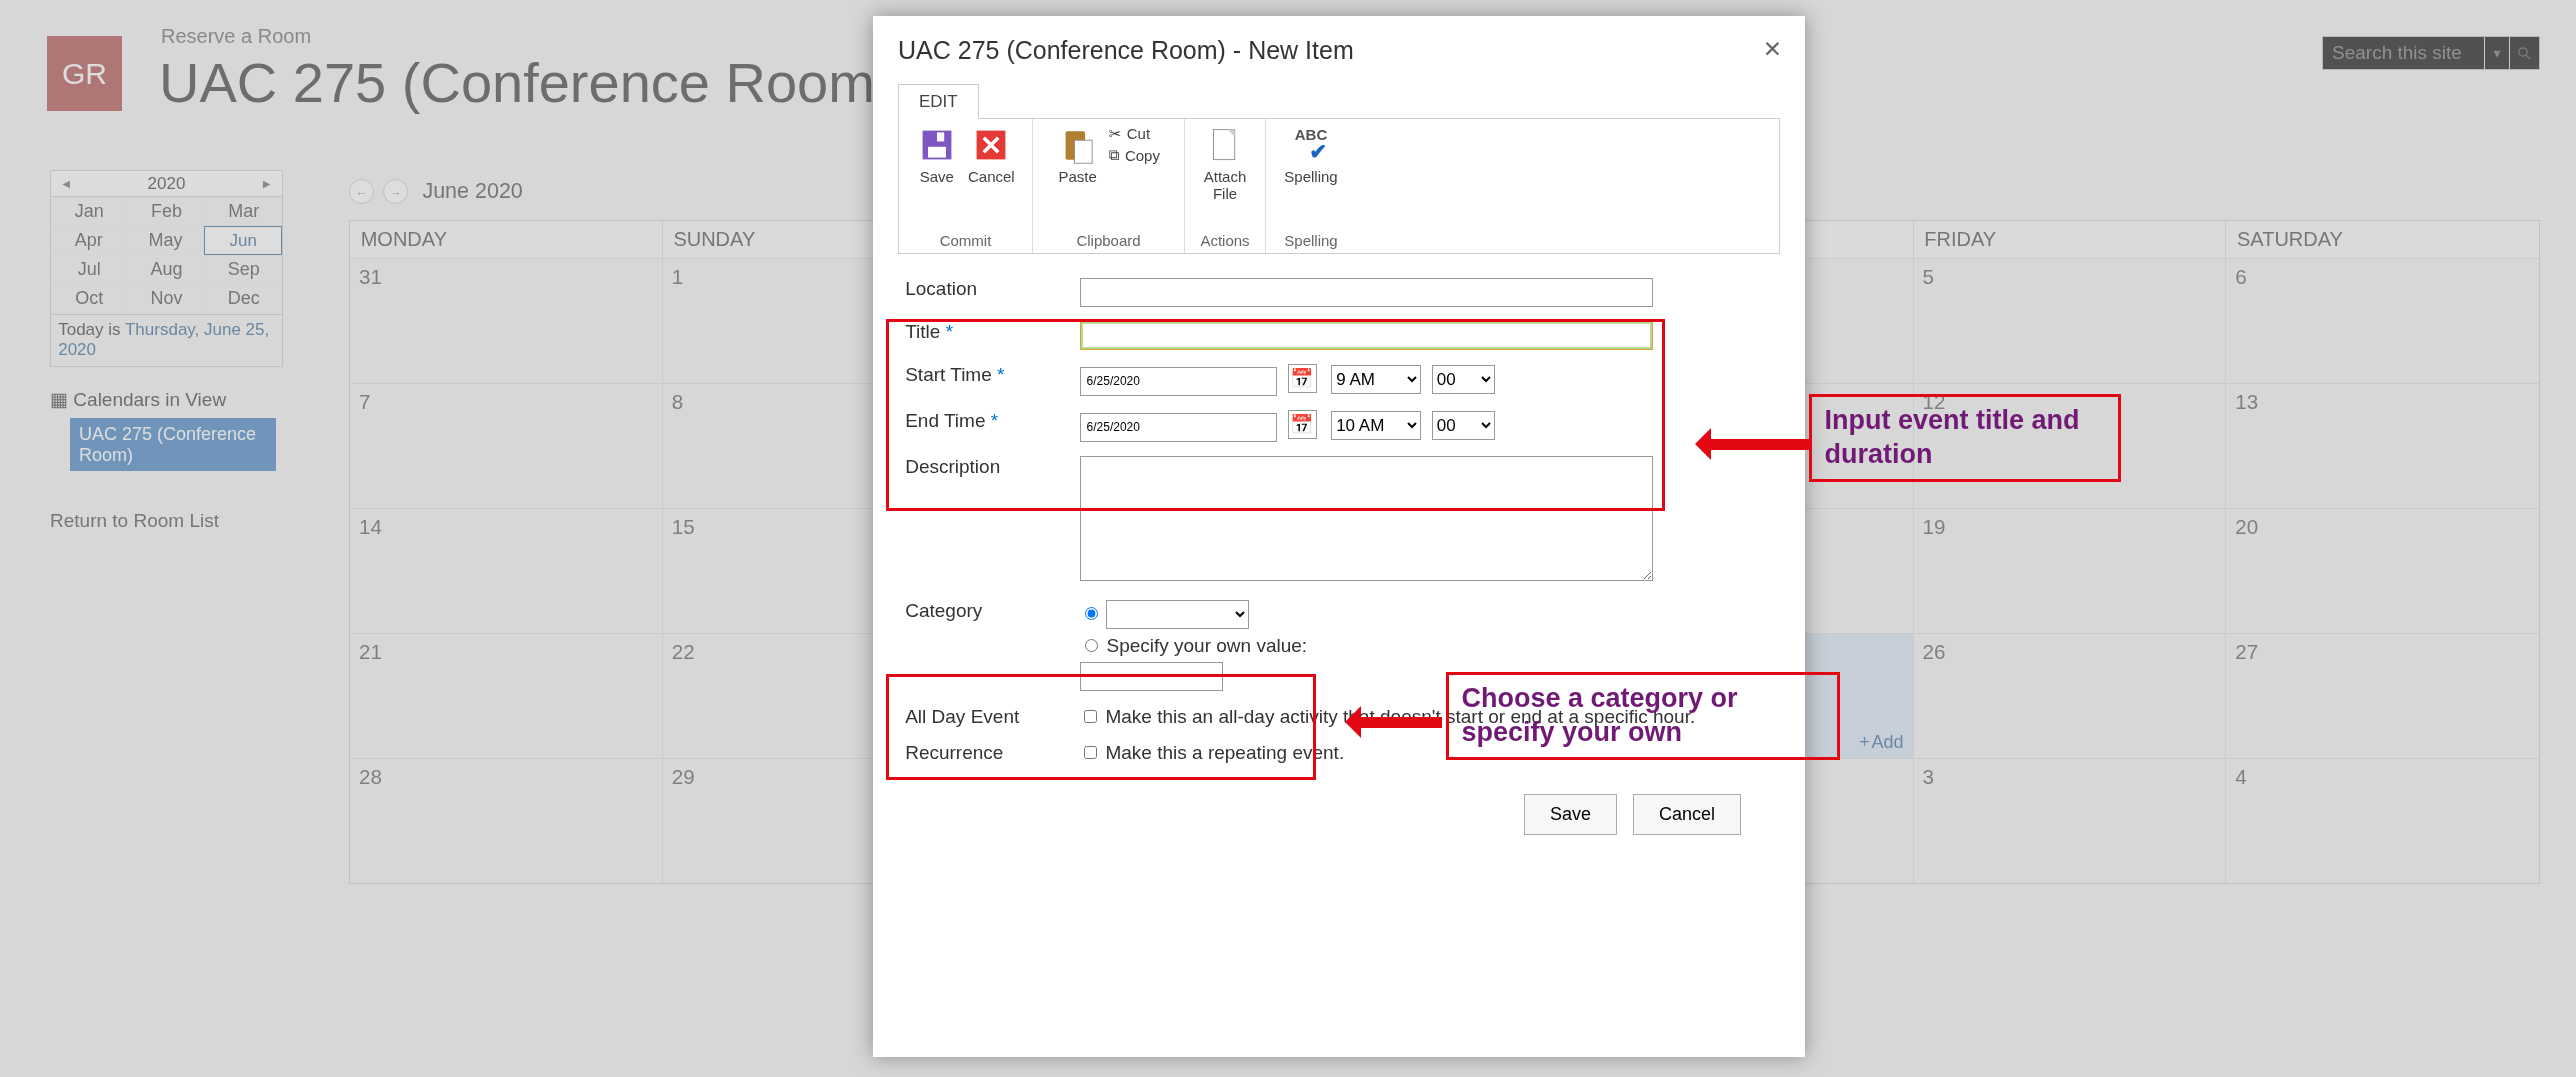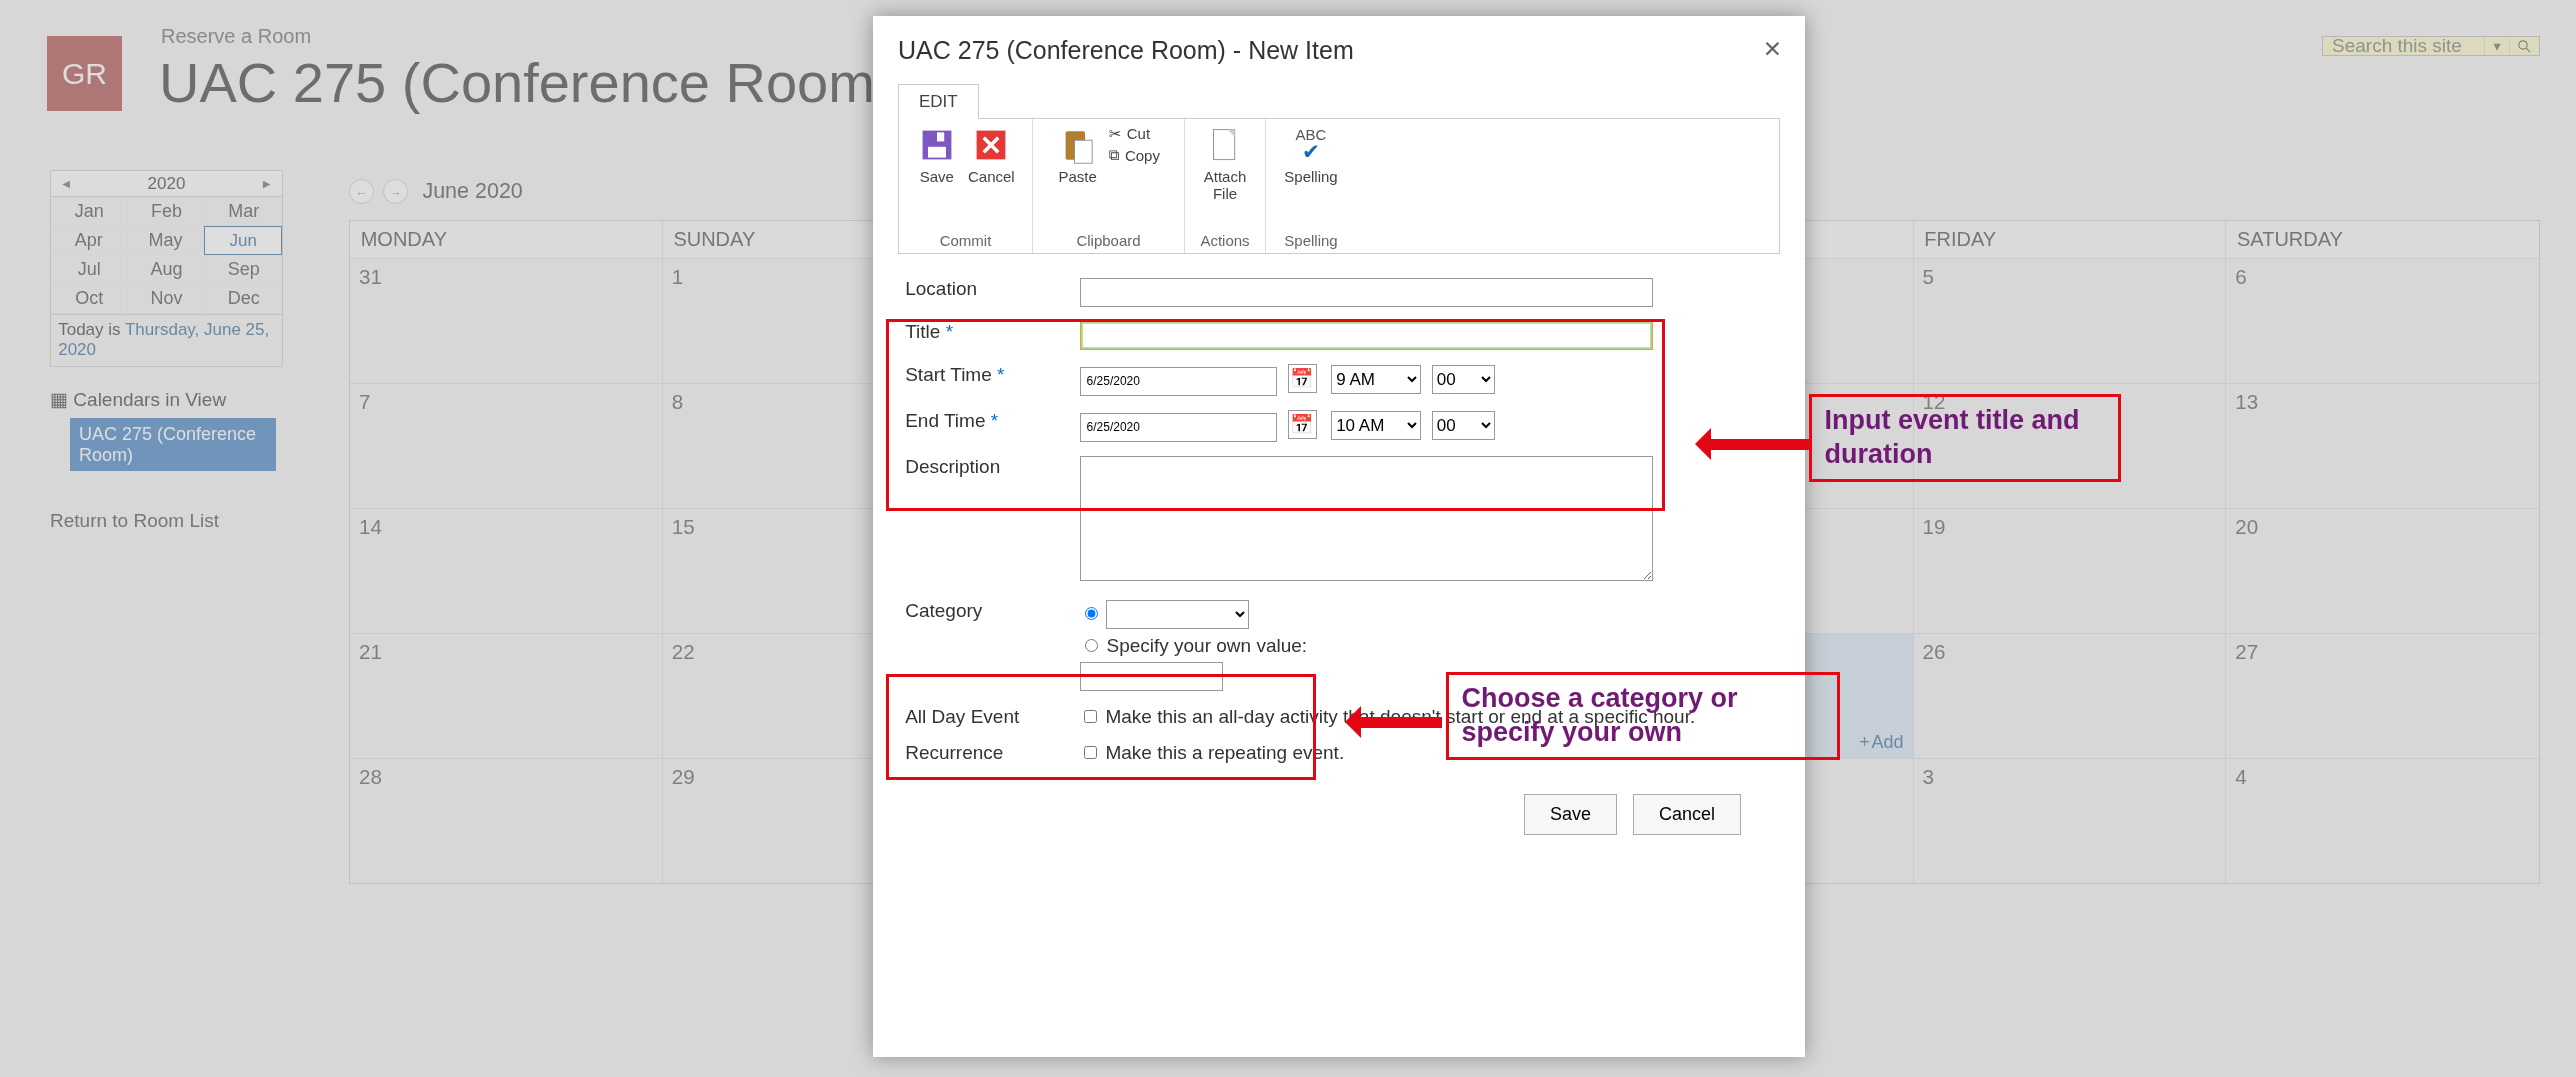--- a/index.html
+++ b/index.html
@@ -49,22 +49,22 @@
     font-size: 56px;
     font-weight: 300;
     color: #333;
   }
   .search-box {
     position: absolute;
     right: 36px; top: 36px;
     display: flex;
     align-items: center;
     border: 0.9px solid #bbb;
-    background: #fef9c3;
-    height: 20px;
+    background: #000000;
+    height: 34px;
   }
   .search-box input {
     border: none;
     outline: none;
     padding: 3.6px 9px;
     width: 161px;
     font-size: 19px;
     color: #888;
     background: transparent;
   }
@@ -593,21 +593,21 @@
             </div>
           <div class="t"><span>Attach File</span></div>
         </div>
       </div>
       <div class="lbl">Actions</div>
     </div>
     <div class="ribbon-group" style="width:90px; border-right:none;">
       <div class="icons">
         <div class="rib-btn">
           <div class="icn">
-              <div style="font-size:15px;font-weight:400;color:#555;line-height:1;text-align:center">ABC<br><span style="color:#1565c0;font-size:21.5px">✔</span></div>
+              <div style="font-size:15px;font-weight:700;color:#555;line-height:1;text-align:right">ABC<br><span style="color:#1565c0;font-size:21.5px">✔</span></div>
             </div>
           <div class="t">Spelling</div>
         </div>
       </div>
       <div class="lbl">Spelling</div>
     </div>
     <div style="flex:1"></div>
   </div>
 
   <div class="form-area">

